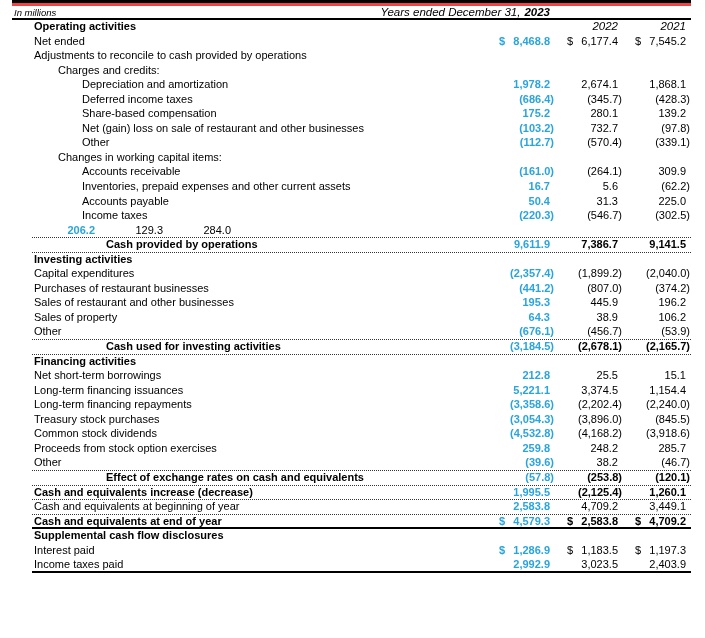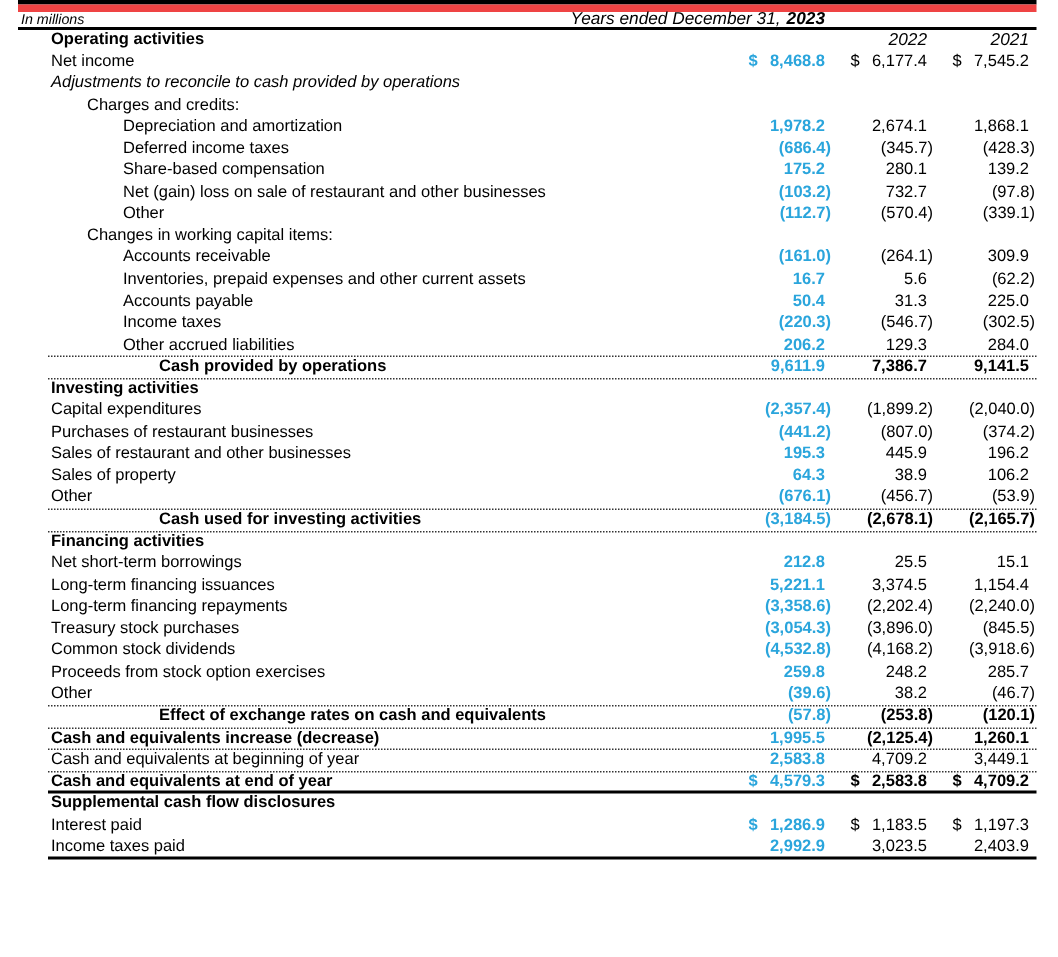--- a/index.html
+++ b/index.html
@@ -9,21 +9,21 @@
   }
   .page { width:705px; height:638px; padding:0 14px 0 12px; background:#fff; }
   .topline { border-top:3px solid #000; width:100%; }
   .title {
     color:var(--accent,#2AA5DC); font-size:15.5px; font-weight:400;
     padding:9px 0 8px 2px; letter-spacing:0.1px;
   }
   
   .hdr {
     display:flex; align-items:center; height:17px;
-    border-top:5px solid #ef4444; border-bottom:2px solid #000;
+    border-top:3px solid #ef4444; border-bottom:2px solid #000;
   }
   .hdr-main { flex:1; display:flex; justify-content:space-between; align-items:baseline; padding:0 5px 0 2px; }
   .units { font-style:italic; font-size:9.5px; }
   .period { font-style:italic; font-size:11.5px; white-space:nowrap; }
   .period b { margin-left:4px; }
   .yrcell { width:56px; margin-left:12px; display:flex; padding-right:5px; }
   .yrcell .num { margin-left:auto; font-style:italic; font-size:11.5px;margin-top:27px; }
   
   .row { display:flex; align-items:flex-start; height:14.55px; font-size:11px; white-space:nowrap;margin-left:20px; }
   .row.bold { font-weight:bold; }
@@ -68,36 +68,36 @@
     <div class="val">
           <span class="cur"></span>
           <span class="num"></span>
         </div>
     <div class="val">
           <span class="cur"></span>
           <span class="num"></span>
         </div>
   </div>
       <div class="row">
-    <div class="lbl" style="padding-left: 2px;">Net income</div>
+    <div class="lbl" style="padding-left: 2px;">Net ended</div>
     <div class="val c2023">
           <span class="cur">$</span>
           <span class="num">8,468.8</span>
         </div>
     <div class="val">
           <span class="cur">$</span>
           <span class="num">6,177.4</span>
         </div>
     <div class="val">
           <span class="cur">$</span>
           <span class="num">7,545.2</span>
         </div>
   </div>
       <div class="row">
-    <div class="lbl" style="padding-left: 2px; font-style: italic;">Adjustments to reconcile to cash provided by operations</div>
+    <div class="lbl" style="padding-left: 2px;">Adjustments to reconcile to cash provided by operations</div>
     <div class="val c2023">
           <span class="cur"></span>
           <span class="num"></span>
         </div>
     <div class="val">
           <span class="cur"></span>
           <span class="num"></span>
         </div>
     <div class="val">
           <span class="cur"></span>
@@ -263,21 +263,20 @@
     <div class="val paren">
           <span class="cur"></span>
           <span class="num">(546.7)</span>
         </div>
     <div class="val paren">
           <span class="cur"></span>
           <span class="num">(302.5)</span>
         </div>
   </div>
       <div class="row bb-dotted">
-    <div class="lbl" style="padding-left: 50px;">Other accrued liabilities</div>
     <div class="val c2023">
           <span class="cur"></span>
           <span class="num">206.2</span>
         </div>
     <div class="val">
           <span class="cur"></span>
           <span class="num">129.3</span>
         </div>
     <div class="val">
           <span class="cur"></span>

